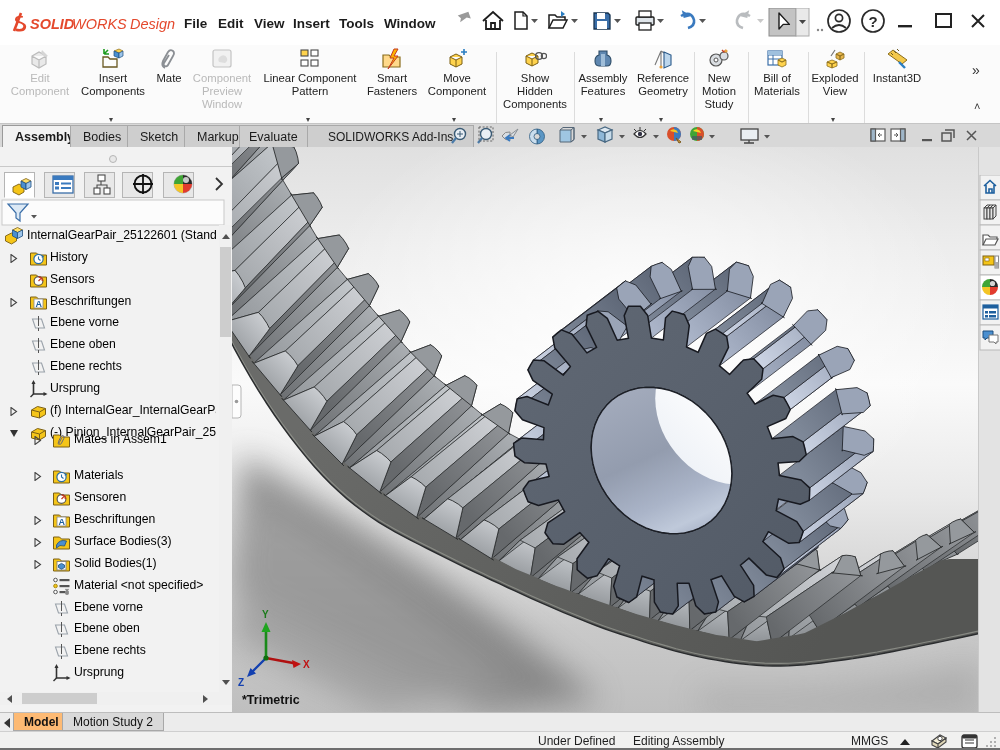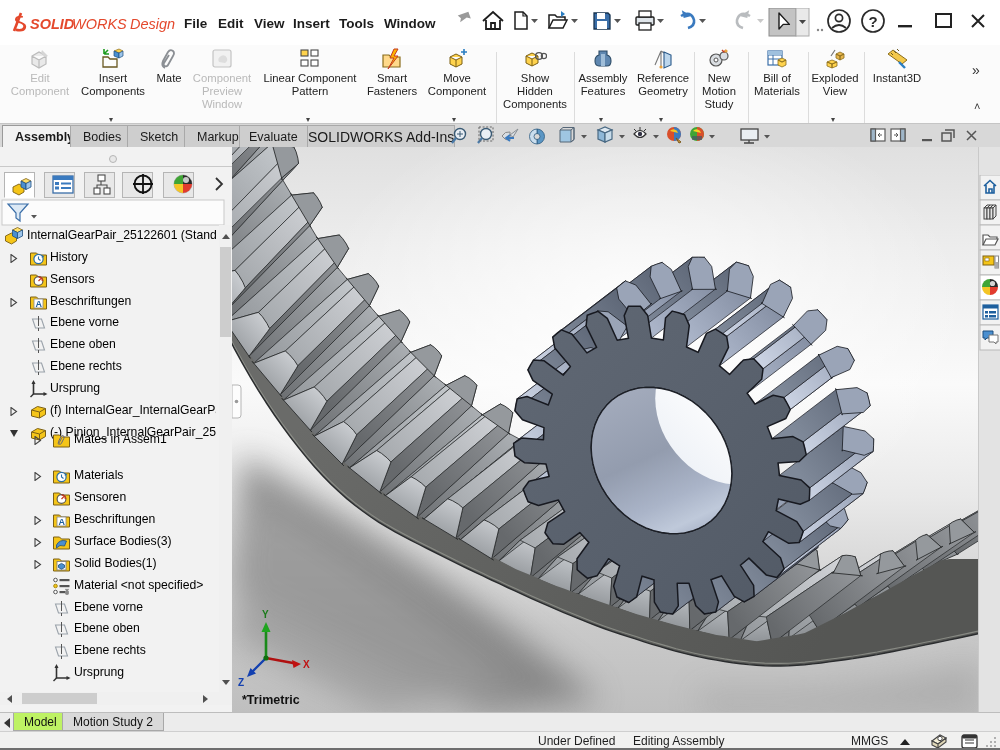--- a/index.html
+++ b/index.html
@@ -18,21 +18,21 @@
 #lpanel{position:absolute;left:0;top:147px;width:232px;height:565px;background:#f2f2f2}
 .ptab{position:absolute;top:25px;width:31px;height:26px;background:#e8e8e8;border:1px solid #b5b5b5}
 .ptab.act{background:#fff;border-bottom-color:#fff}
 .trow{position:absolute;left:0;width:216px;height:22px;font-size:12.2px;color:#000;white-space:nowrap;overflow:hidden}
 .trow .tx{position:absolute;top:3px}
 .arr{position:absolute;width:10px;height:9px}
 #viewport{position:absolute;left:232px;top:147px;width:746px;height:565px;overflow:hidden}
 #rstrip{position:absolute;left:978px;top:147px;width:22px;height:565px;background:#e3e3e3;border-left:1px solid #c9c9c9}
 #mtabs{position:absolute;left:0;top:712px;width:1000px;height:19px;background:#ececec;border-top:1px solid #bdbdbd}
 .mtab{position:absolute;top:0;height:18px;line-height:18px;font-size:12px;padding:0 10px;background:#d9d9d9;border:1px solid #a8a8a8;border-top:none;color:#111}
-.mtab.act{background:#bef264;font-weight:400}
+.mtab.act{background:#fdba74;font-weight:700}
 #statusbar{position:absolute;left:0;top:731px;width:1000px;height:19px;background:#f1f1f0;border-top:1px solid #cfcfcf;font-size:12px;color:#1e1e1e}
 #statusbar div{position:absolute;top:2px;white-space:nowrap}
 </style></head><body>
 <div id="page">
 
 <div id="titlebar">
  <svg class="abs" style="left:8px;top:10px" width="170" height="26" viewBox="0 0 170 26">
   <g fill="#e4482c">
    <path d="M13 3 L6 21" fill="none" stroke="#e4482c" stroke-width="2.6"></path>
    <path d="M15 6 q-7 -1 -8 3 q-0.5 2.5 4 4 q5 1.5 4.2 4 q-0.8 2.8 -7 1.6 l-0.8 2.4 q9 2 10.6 -3 q1.2 -4 -4.4 -6 q-4.6 -1.6 -4 -3.2 q0.6 -1.8 5 -1 z"></path>
@@ -207,21 +207,21 @@
  <div class="drop" style="left:659px;top:70px">▾</div>
  <div class="drop" style="left:831px;top:70px">▾</div>
 </div>
 
 <div id="tabstrip">
  <div class="rtab act" style="left:2px">Assembly</div>
  <div class="rtab" style="left:70px">Bodies</div>
  <div class="rtab" style="left:127px">Sketch</div>
  <div class="rtab" style="left:184px">Markup</div>
  <div class="rtab" style="left:239px;padding:0 9px">Evaluate</div>
- <div class="rtab" style="left:307px;padding:0 0;font-size:14px">SOLIDWORKS Add-Ins</div>
+ <div class="rtab" style="left:307px;padding:0 20px;font-size:12px">SOLIDWORKS Add-Ins</div>
  <svg class="abs" style="left:448px;top:2px" width="340" height="21" viewBox="0 0 340 21">
   <circle cx="12" cy="8" r="5.5" fill="#e8eef4" stroke="#3a5a74" stroke-width="1.4"></circle>
         <path d="M8 12 l-4 5" stroke-width="2.2" stroke="#4a7aa8"></path>
         <path d="M12 5 v6 M9 8 h6" stroke="#3a5a74" stroke-width="1"></path>
   <circle cx="38" cy="8" r="5.5" fill="#e8eef4" stroke="#3a5a74" stroke-width="1.4"></circle>
         <path d="M34 12 l-4 5" stroke-width="2.2" stroke="#4a7aa8"></path>
         <rect x="31" y="1" width="14" height="14" fill="none" stroke-dasharray="2 1.6" stroke-width="1" stroke="#666"></rect>
   <path d="M70 3 l-8 6 3 2 z" fill="#d8dde2" stroke="#8a8f94"></path>
         <path d="M62 6 q-5 -1 -8 4 q3 5 8 4 z" fill="#d8dde2" stroke="#888"></path>
         <path d="M66 12 h-7 m3 -3 l-4 3 4 3" fill="none" stroke="#3a7abf" stroke-width="1.8"></path>

